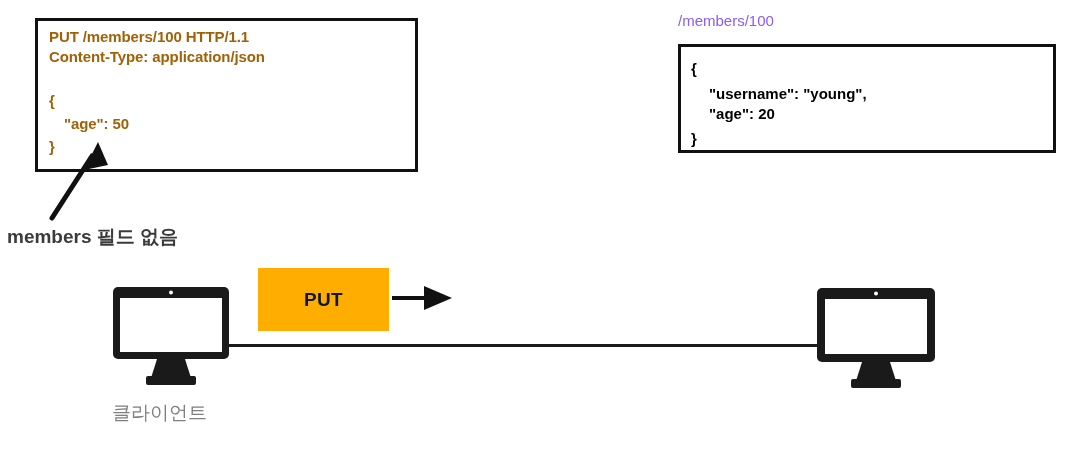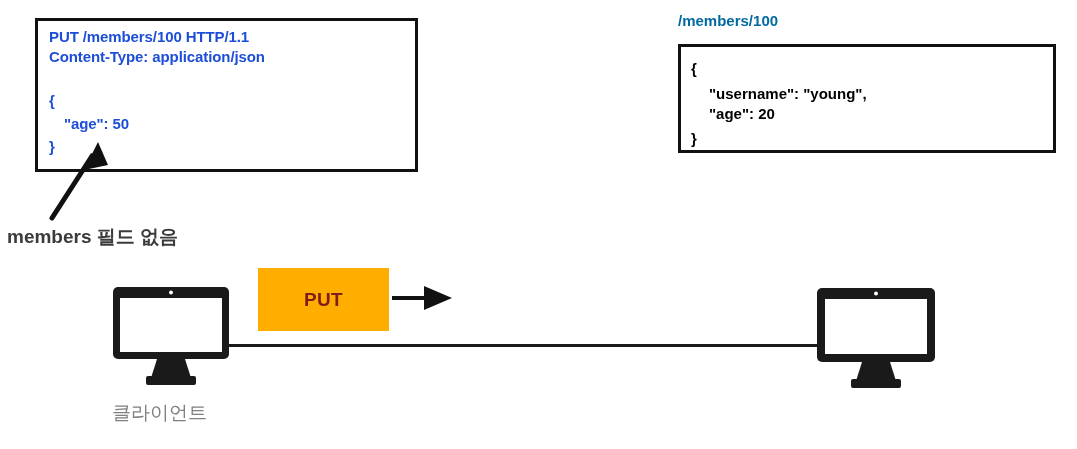--- a/index.html
+++ b/index.html
@@ -25,41 +25,41 @@
     top: 18px;
     width: 383px;
     height: 154px;
     border: 3px solid #111111;
     box-sizing: border-box;
     background: #ffffff;
   }
   .req-line {
     position: absolute;
     left: 11px;
-    color: #1d4ed8;
+    color: #a16207;
     font-weight: bold;
     font-size: 15px;
     font-family: "Liberation Sans", sans-serif;
     white-space: pre;
     letter-spacing: -0.1px;
   }
   .req-l1 { top: 7px; }
   .req-l2 { top: 27px; }
   .req-l3 { top: 71px; }
   .req-l4 { top: 94px; left: 26px; }
   .req-l5 { top: 117px; }
 
   
   .res-label {
     position: absolute;
     left: 678px;
     top: 12px;
     font-size: 15px;
-    font-weight: bold;
-    color: #0369a1;
+    font-weight: normal;
+    color: #8b5cf6;
     white-space: pre;
   }
   .res-box {
     position: absolute;
     left: 678px;
     top: 44px;
     width: 378px;
     height: 109px;
     border: 3px solid #111111;
     box-sizing: border-box;
@@ -113,21 +113,21 @@
     left: 258px;
     top: 268px;
     width: 131px;
     height: 63px;
     background: #FFAE00;
     display: flex;
     align-items: center;
     justify-content: center;
   }
   .method-badge span {
-    color: #7f1d1d;
+    color: #0f172a;
     font-size: 19px;
     font-weight: bold;
     letter-spacing: 0.4px;
   }
 
   
   .flow-arrow {
     position: absolute;
     left: 392px;
     top: 284px;

